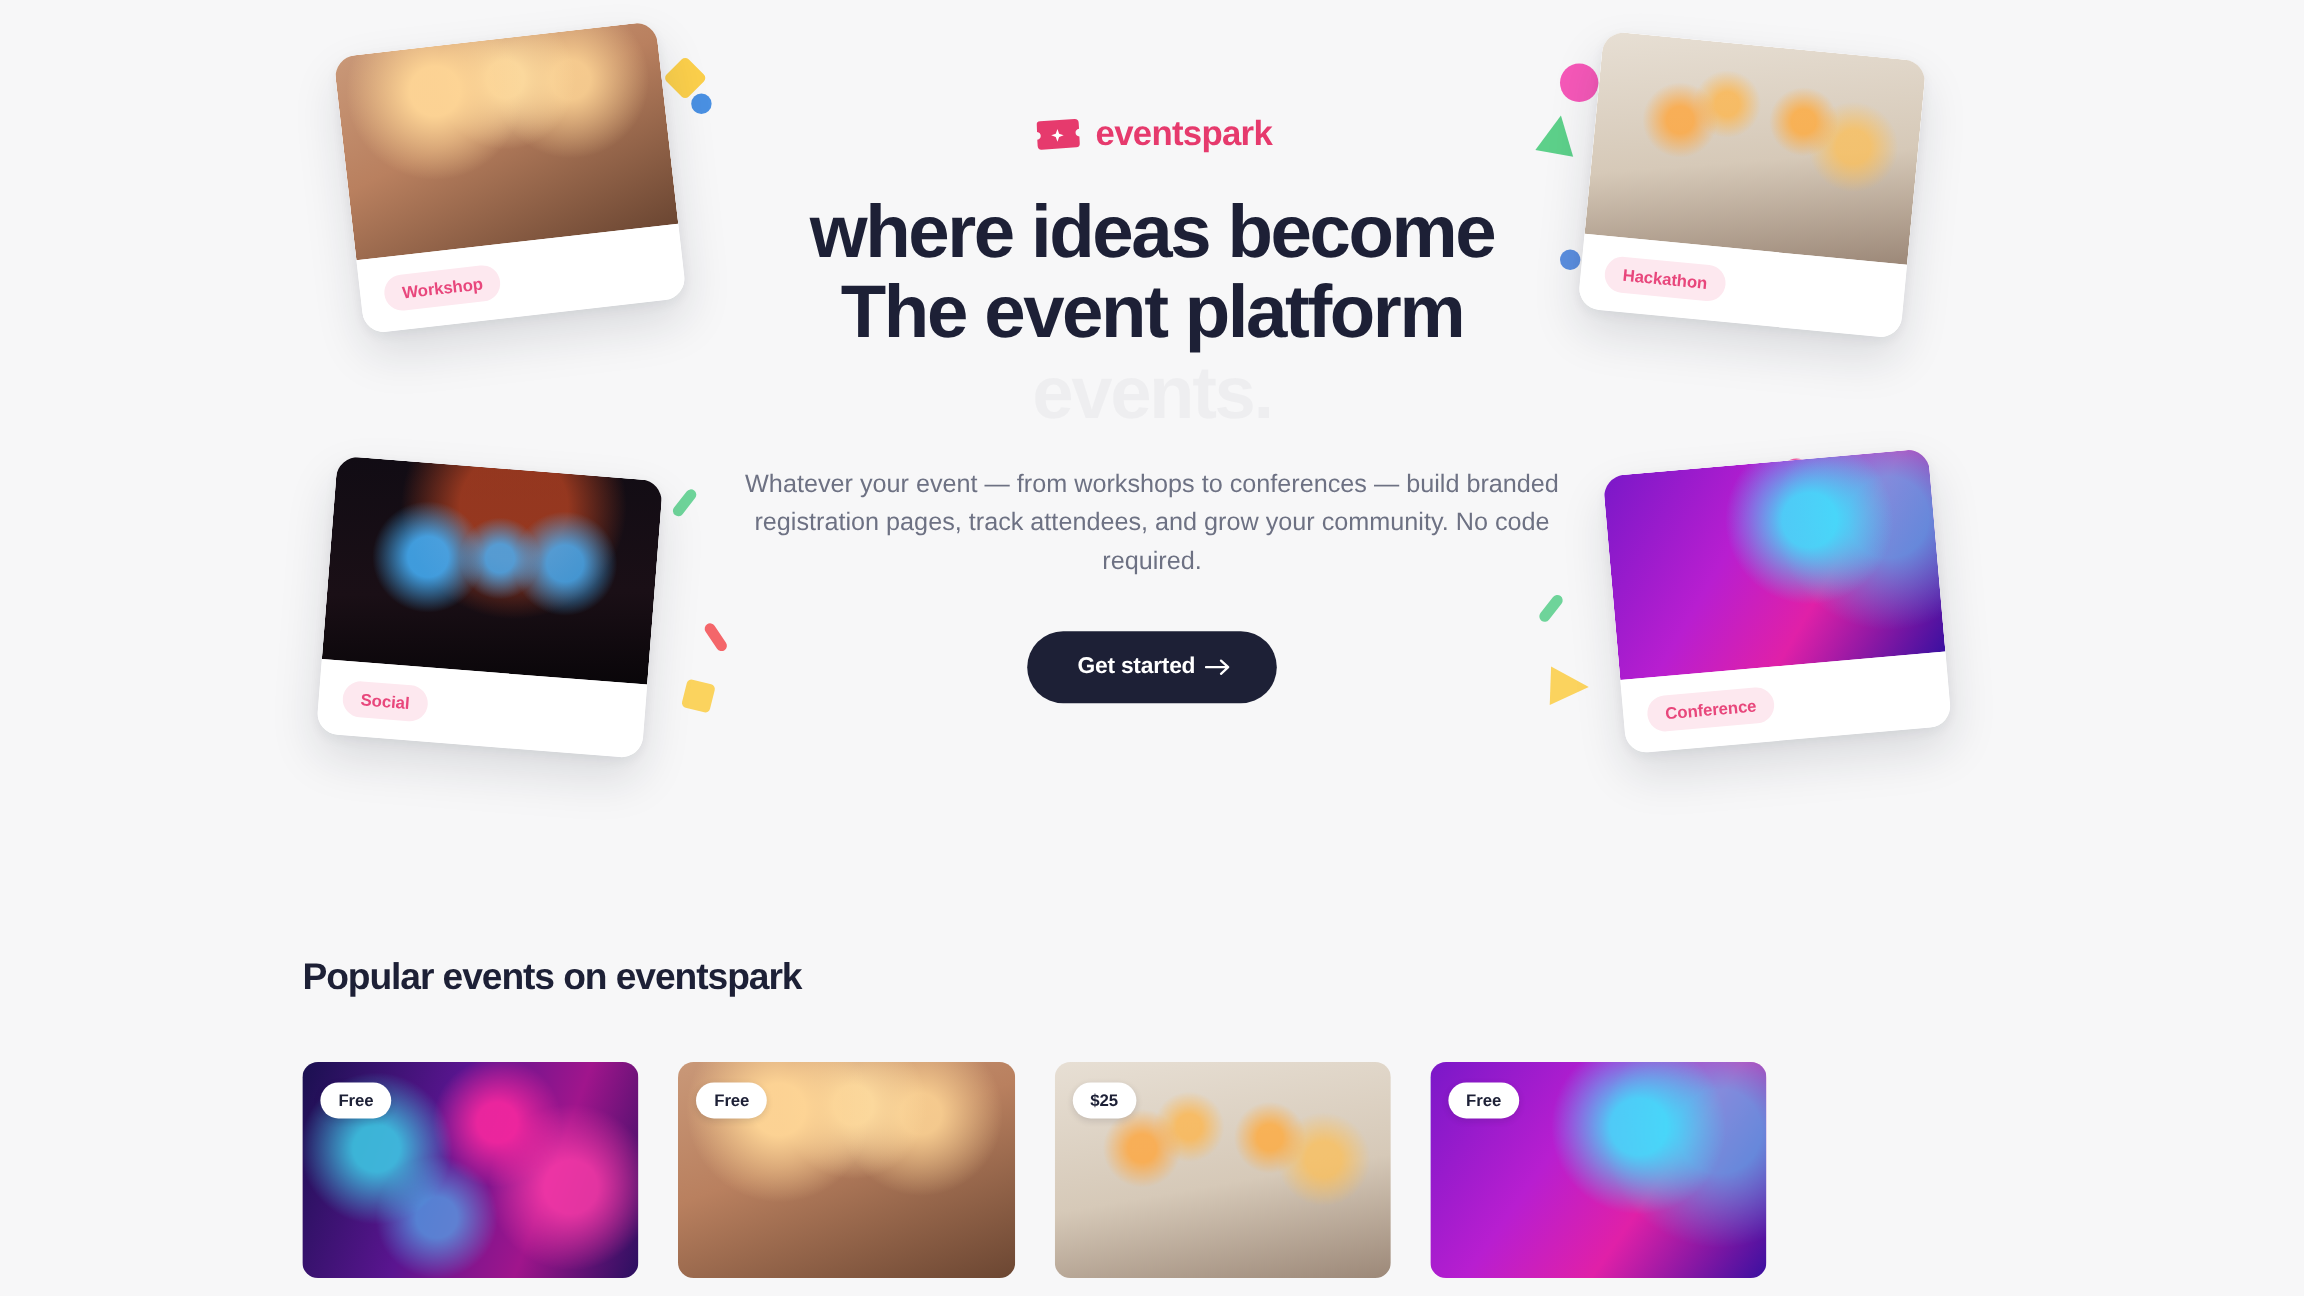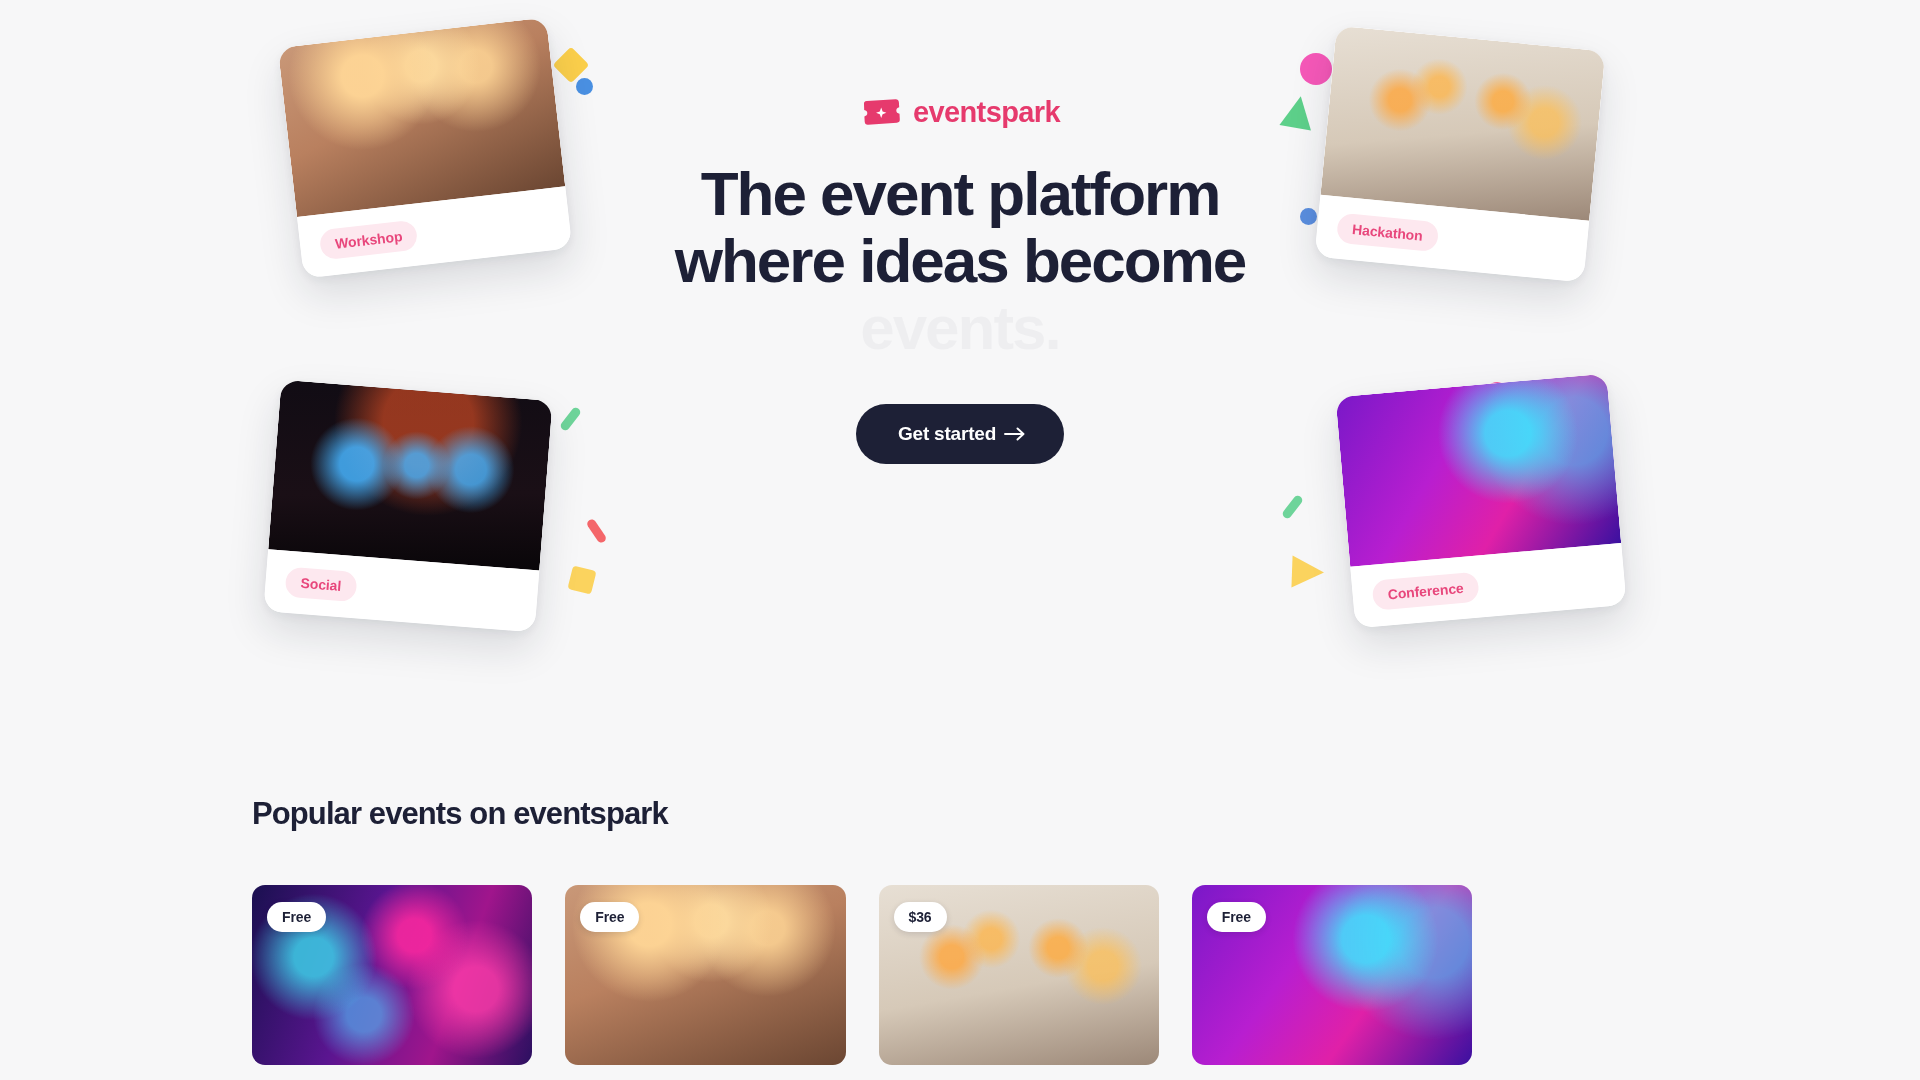--- a/index.html
+++ b/index.html
@@ -281,25 +281,26 @@
         <span class="logo-mark-wrap">
           <svg class="logo-mark" viewBox="0 0 42 30" xmlns="http://www.w3.org/2000/svg">
             <path d="M4 6.5 Q3.5 3.2 6.8 3.1 L35.5 1.2 Q38.6 1.1 38.9 4.3 L39.2 9.2 Q36.2 9.9 36.3 12.6 Q36.4 15.3 39.5 15.8 L39.8 21.3 Q40 24.5 36.9 24.7 L8.1 26.7 Q5 26.9 4.7 23.7 L4.4 18.4 Q7.4 17.8 7.3 15.1 Q7.2 12.4 4.2 11.9 Z" fill="#e63a6d"></path>
             <path d="M21.2 9.5 L22.6 13.4 L26.4 14.8 L22.6 16.2 L21.2 20.1 L19.8 16.2 L16 14.8 L19.8 13.4 Z" fill="#ffffff"></path>
           </svg>
         </span>
         <span class="logo-word">eventspark</span>
       </div>
 
       <h1 class="headline">
+        <span class="ln">where ideas become</span>
         <span class="ln">The event platform</span>
-        <span class="ln">where ideas become</span>
         <span class="ln ln-ghost">events.</span>
       </h1>
 
+      <p class="subtitle">Whatever your event — from workshops to conferences — build branded registration pages, track attendees, and grow your community. No code required.</p>
 
       <div class="cta-wrap">
         <button class="cta">
           <span>Get started</span>
           <span>
             <svg class="cta-arrow" viewBox="0 0 22 14" xmlns="http://www.w3.org/2000/svg">
               <path d="M1 7 H19 M13.5 1.5 L19.5 7 L13.5 12.5" fill="none" stroke="#ffffff" stroke-width="1.9" stroke-linecap="round" stroke-linejoin="round"></path>
             </svg>
           </span>
         </button>
@@ -320,21 +321,21 @@
           </article>
           <article class="event-card">
             <div class="event-thumb">
               <div class="ph ph-workshop"></div>
               <span class="price-badge">Free</span>
             </div>
           </article>
           <article class="event-card">
             <div class="event-thumb">
               <div class="ph ph-hackathon"></div>
-              <span class="price-badge">$36</span>
+              <span class="price-badge">$25</span>
             </div>
           </article>
           <article class="event-card">
             <div class="event-thumb">
               <div class="ph ph-conference"></div>
               <span class="price-badge">Free</span>
             </div>
           </article>
         </div>
     </div>

